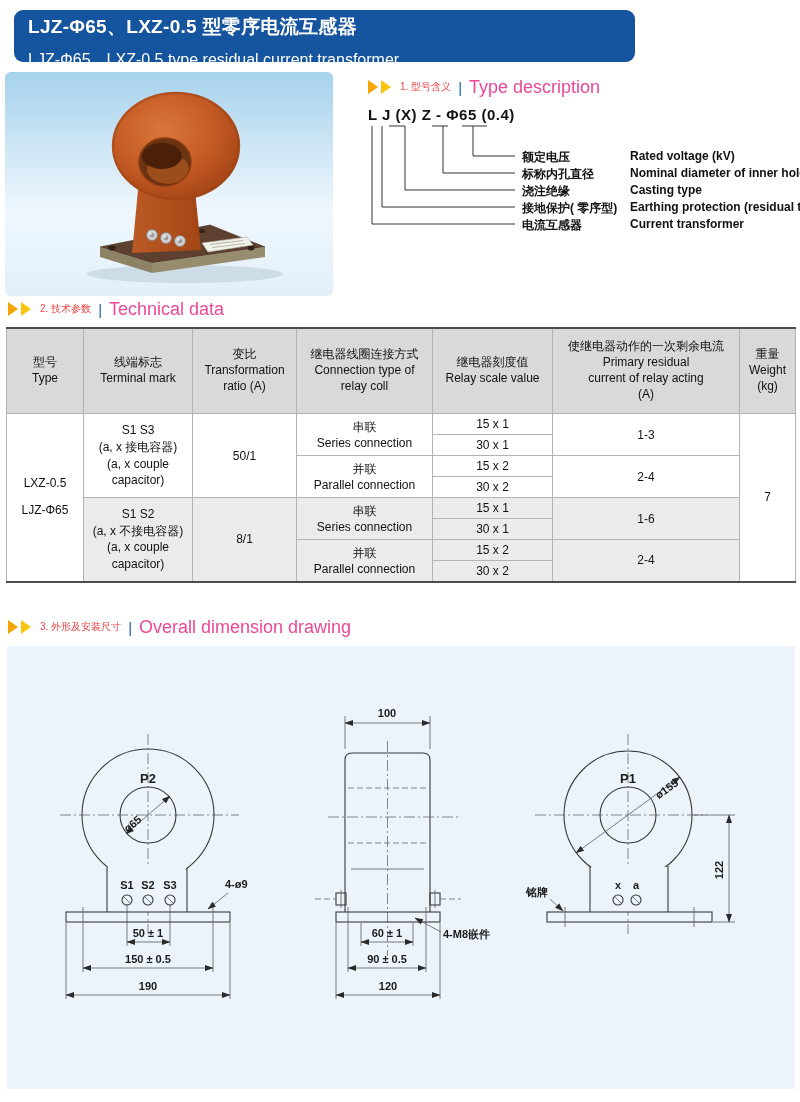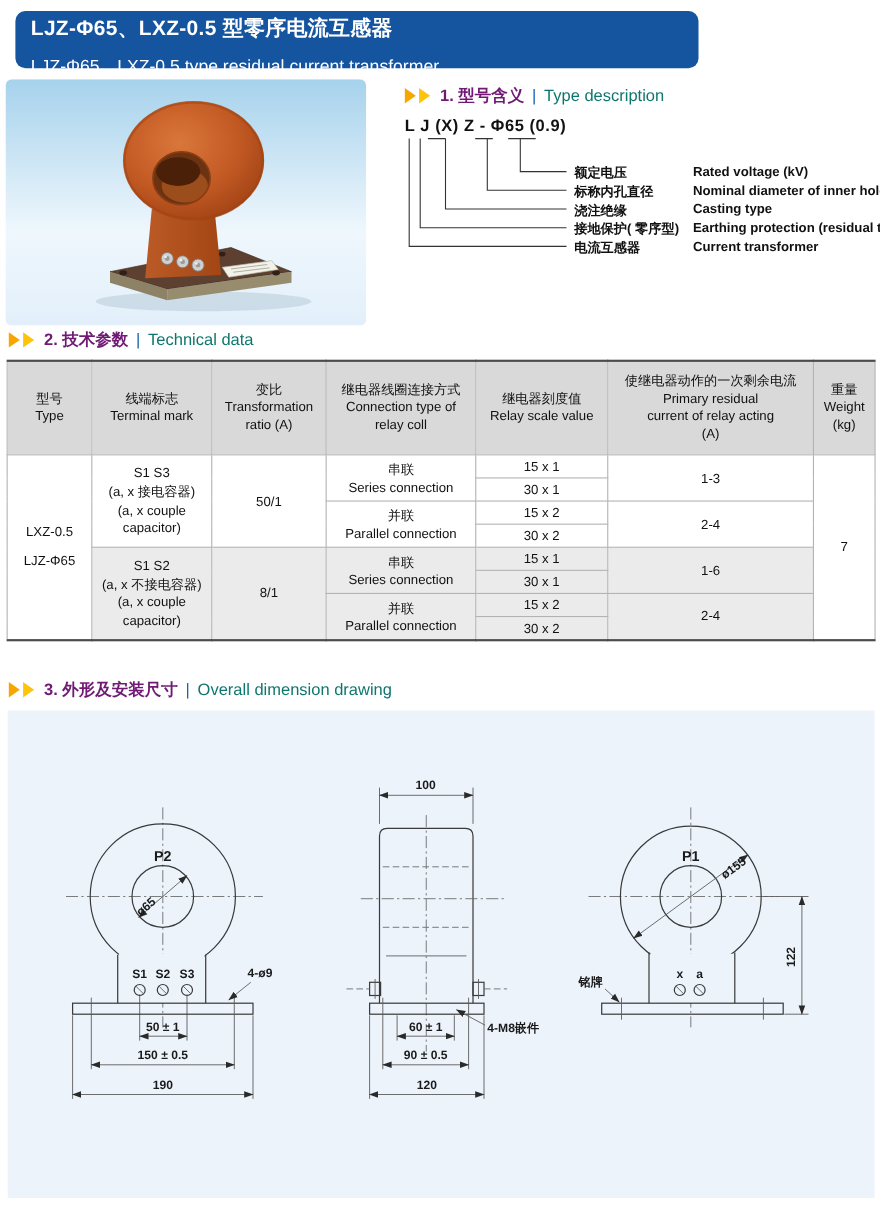--- a/index.html
+++ b/index.html
@@ -16,23 +16,23 @@
     padding:6px 0 0 14px; box-sizing:border-box;
   }
   .hb-zh { font-size:19px; font-weight:bold; letter-spacing:.3px; line-height:1.15; }
   .hb-en { font-size:16px; margin-top:12px; }
 
   
   .sec { position:absolute; display:flex; align-items:center; height:18px; }
   .arr { width:0; height:0; border-top:7px solid transparent; border-bottom:7px solid transparent;
          border-left:10px solid #f7a600; margin-right:3px; }
   .arr.a2 { border-left-color:#fdc40b; margin-right:9px; }
-  .sec-zh { font-size:15px; font-weight:bold; color:#701a75; white-space:pre; }
+  .sec-zh { font-size:10px; font-weight:normal; color:#ef4444; white-space:pre; }
   .sec-div { font-size:15px; color:#1a63b0; margin:0 7px; }
-  .sec-en { font-size:15px; color:#0f766e; white-space:pre; }
+  .sec-en { font-size:18px; color:#ec4899; white-space:pre; }
 
   
   .model { position:absolute; left:368px; top:106px; font-size:15px; font-weight:bold;
            letter-spacing:.5px; color:#111; white-space:pre; }
   .lbl { position:absolute; font-size:12px; font-weight:bold; color:#111; white-space:pre; }
 
   
   table.tech {
     position:absolute; left:6px; top:327px; width:789px;
     border-collapse:collapse; table-layout:fixed; font-size:12px; color:#111;
@@ -119,21 +119,21 @@
 </svg>
 
 <div class="sec" style="left:368px;top:78px">
   <span class="arr a1"></span>
   <span class="arr a2"></span>
   <span class="sec-zh">1. 型号含义</span>
   <span class="sec-div">|</span>
   <span class="sec-en">Type description</span>
 </div>
 
-<div class="model">L J (X) Z - Φ65 (0.9)</div>
+<div class="model">L J (X) Z - Φ65 (0.4)</div>
 <svg class="abs" style="left:355px;top:100px" width="445" height="140" viewBox="0 0 445 140">
   <g stroke="#333" stroke-width="1" fill="none">
     <polyline points="17,26 17,124 160,124"></polyline>
     <polyline points="27,26 27,107 160,107"></polyline>
     <polyline points="34,26 50,26"></polyline>
       <polyline points="50,26 50,90 160,90"></polyline>
     <polyline points="77,26 93,26"></polyline>
       <polyline points="88,26 88,73 160,73"></polyline>
     <polyline points="107,26 132,26"></polyline>
       <polyline points="118,26 118,56 160,56"></polyline>

